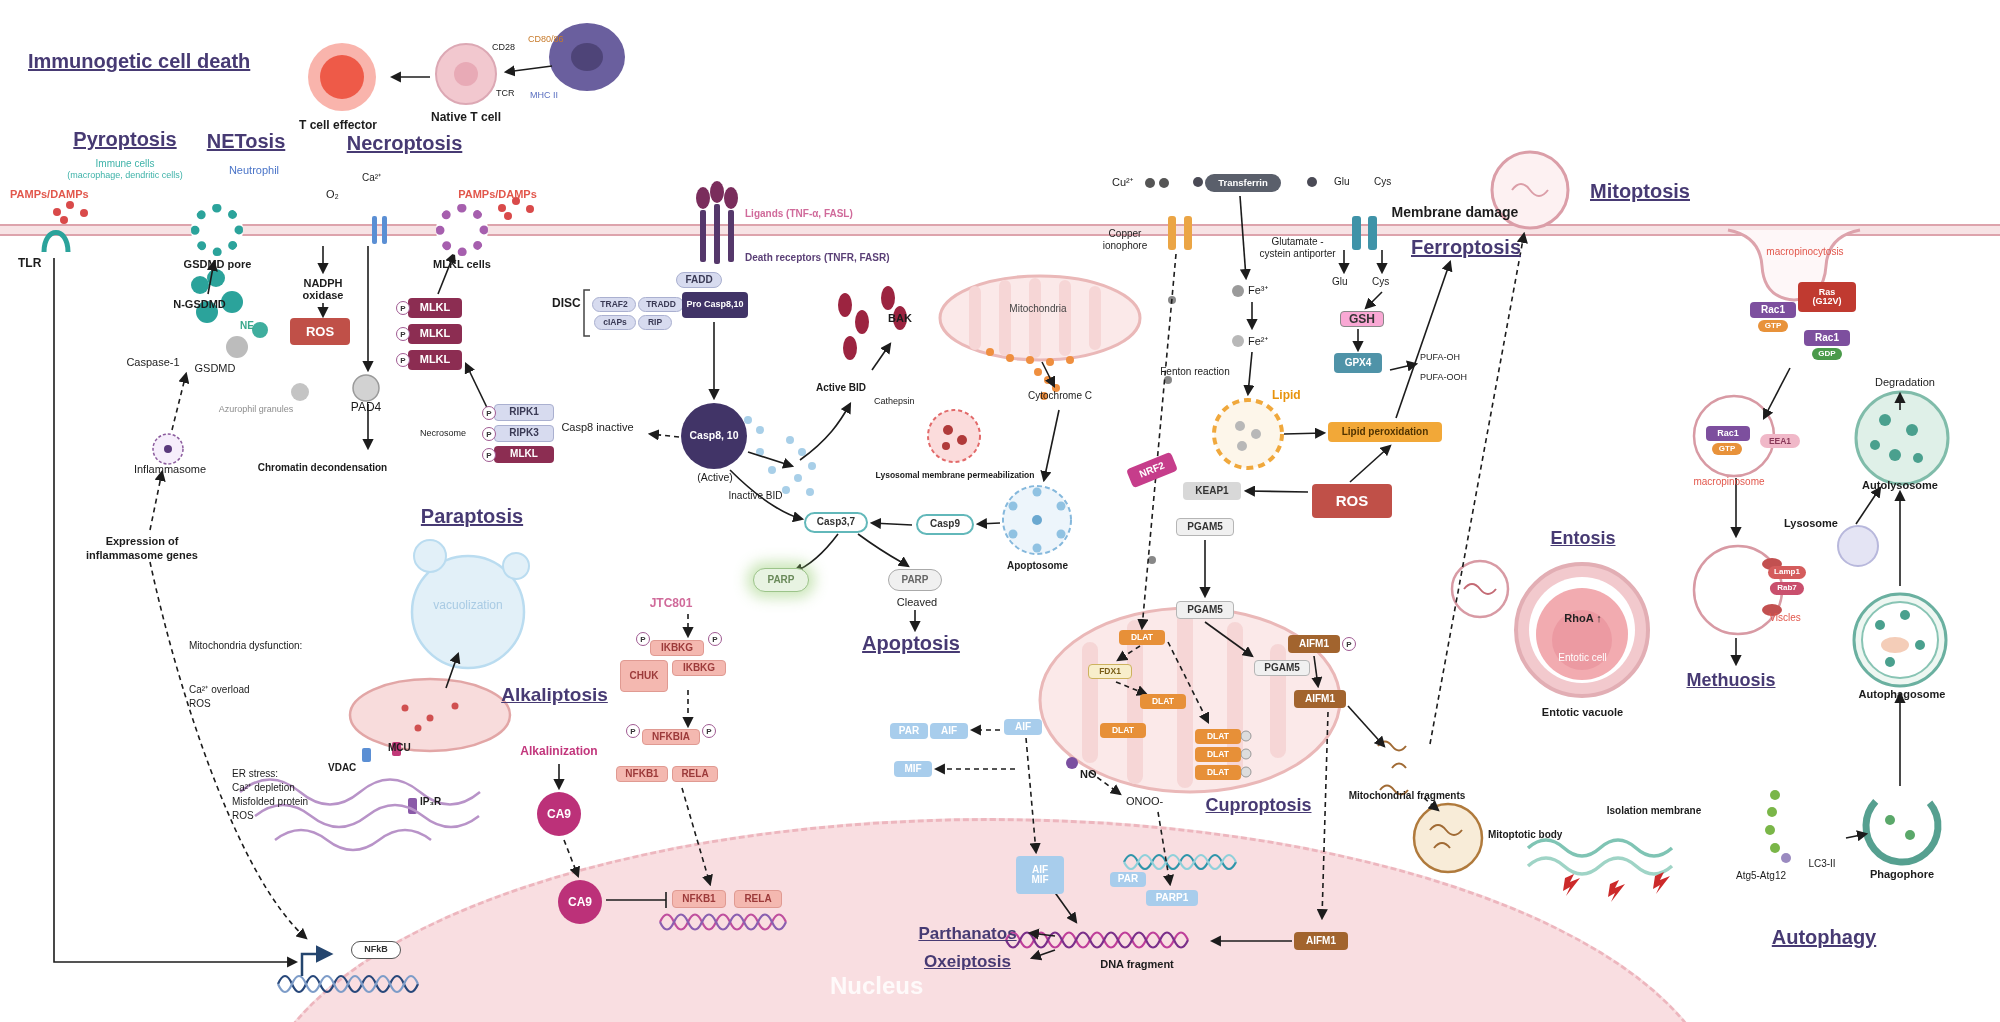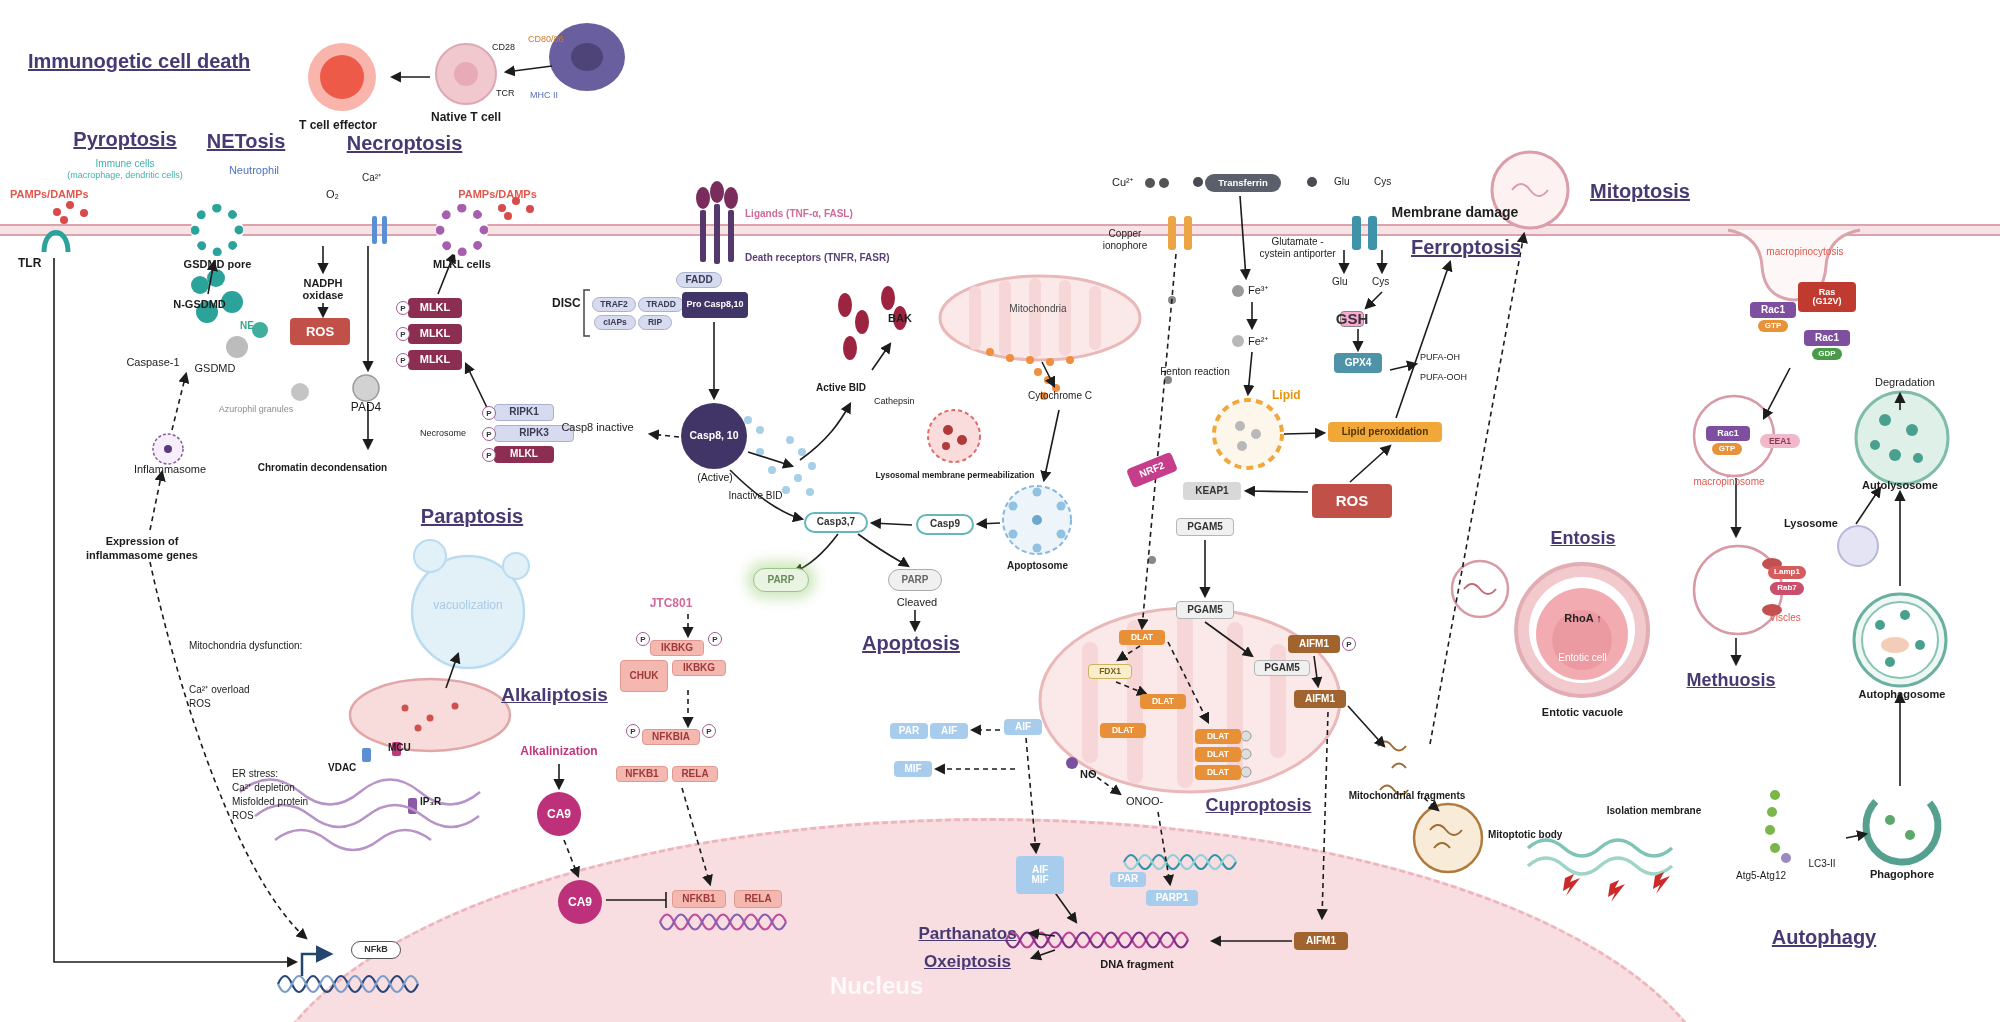--- a/index.html
+++ b/index.html
@@ -401,21 +401,21 @@
 <div class="t b c" style="left:230px;top:462px;width:185px;font-size:10px">Chromatin decondensation</div>
 
 <div class="box darkred" style="left:408px;top:298px;width:54px;height:20px;font-size:11px">MLKL</div>
 <div class="box darkred" style="left:408px;top:324px;width:54px;height:20px;font-size:11px">MLKL</div>
 <div class="box darkred" style="left:408px;top:350px;width:54px;height:20px;font-size:11px">MLKL</div>
 <div class="pcirc" style="left:396px;top:301px">P</div>
 <div class="pcirc" style="left:396px;top:327px">P</div>
 <div class="pcirc" style="left:396px;top:353px">P</div>
 <div class="t" style="left:420px;top:428px;font-size:9px">Necrosome</div>
 <div class="box lav" style="left:494px;top:404px;width:60px;height:17px">RIPK1</div>
-<div class="box lav" style="left:494px;top:425px;width:80px;height:17px">RIPK3</div>
+<div class="box lav" style="left:494px;top:425px;width:60px;height:17px">RIPK3</div>
 <div class="box darkred" style="left:494px;top:446px;width:60px;height:17px">MLKL</div>
 <div class="pcirc" style="left:482px;top:406px">P</div>
 <div class="pcirc" style="left:482px;top:427px">P</div>
 <div class="pcirc" style="left:482px;top:448px">P</div>
 <div class="t b" style="left:552px;top:296px;font-size:12px">DISC</div>
 <div class="box lav pill" style="left:592px;top:297px;width:44px;height:15px;font-size:8.5px">TRAF2</div>
 <div class="box lav pill" style="left:638px;top:297px;width:46px;height:15px;font-size:8.5px">TRADD</div>
 <div class="box lav pill" style="left:594px;top:315px;width:42px;height:15px;font-size:8.5px">cIAPs</div>
 <div class="box lav pill" style="left:638px;top:315px;width:34px;height:15px;font-size:8.5px">RIP</div>
 <div class="box lav pill" style="left:676px;top:272px;width:46px;height:16px">FADD</div>
@@ -476,21 +476,21 @@
 <div class="t c" style="left:1085px;top:240px;width:80px;font-size:10px">ionophore</div>
 <div class="t" style="left:1248px;top:284px">Fe³⁺</div>
 <div class="t" style="left:1248px;top:335px">Fe²⁺</div>
 <div class="t c" style="left:1150px;top:366px;width:90px;font-size:10px">Fenton reaction</div>
 <div class="t" style="left:1334px;top:176px;font-size:10px">Glu</div>
 <div class="t" style="left:1374px;top:176px;font-size:10px">Cys</div>
 <div class="t c" style="left:1240px;top:236px;width:115px;font-size:10px">Glutamate -</div>
 <div class="t c" style="left:1240px;top:248px;width:115px;font-size:10px">cystein antiporter</div>
 <div class="t" style="left:1332px;top:276px;font-size:10px">Glu</div>
 <div class="t" style="left:1372px;top:276px;font-size:10px">Cys</div>
-<div class="box" style="left:1340px;top:311px;width:24px;height:16px;background:#f9a8d4;border:1.5px solid #888;color:#333;font-size:15px">GSH</div>
+<div class="box" style="left:1340px;top:311px;width:44px;height:16px;background:#f9a8d4;border:1.5px solid #888;color:#333;font-size:12px">GSH</div>
 <div class="box gpx4box" style="left:1334px;top:353px;width:48px;height:20px">GPX4</div>
 <div class="t" style="left:1420px;top:352px;font-size:9px">PUFA-OH</div>
 <div class="t" style="left:1420px;top:372px;font-size:9px">PUFA-OOH</div>
 <div class="t b" style="left:1272px;top:388px;font-size:12px;color:#e8930c">Lipid</div>
 <div class="box lipidbox" style="left:1328px;top:422px;width:114px;height:20px">Lipid peroxidation</div>
 <div class="box rosbox" style="left:1312px;top:484px;width:80px;height:34px;font-size:15px">ROS</div>
 <div class="box nrf2" style="left:1128px;top:460px;width:48px;height:20px;transform:rotate(-22deg)">NRF2</div>
 <div class="box graybox" style="left:1183px;top:482px;width:58px;height:18px">KEAP1</div>
 <div class="box lgraybox" style="left:1176px;top:518px;width:58px;height:18px">PGAM5</div>
 <div class="t b c" style="left:1390px;top:204px;width:130px;font-size:14px">Membrane damage</div>

